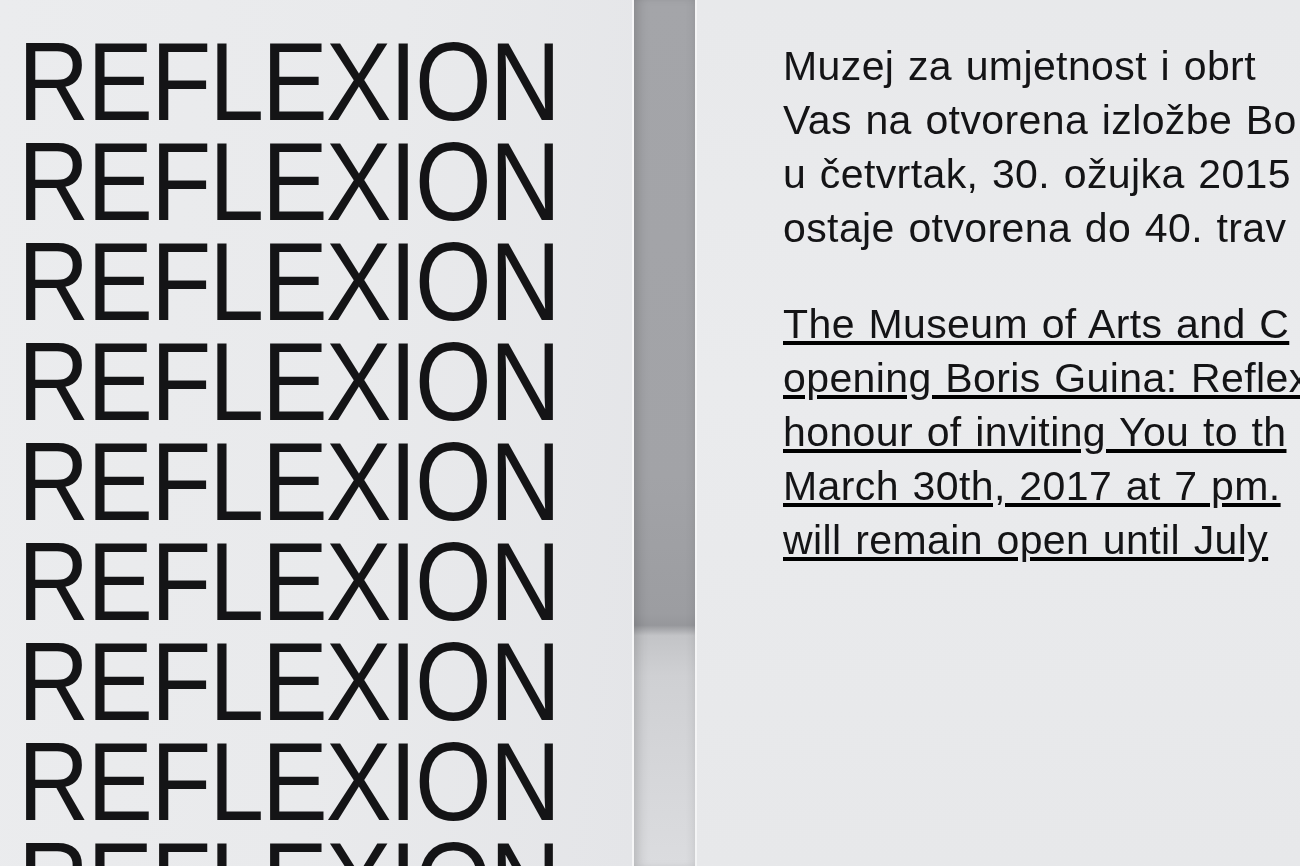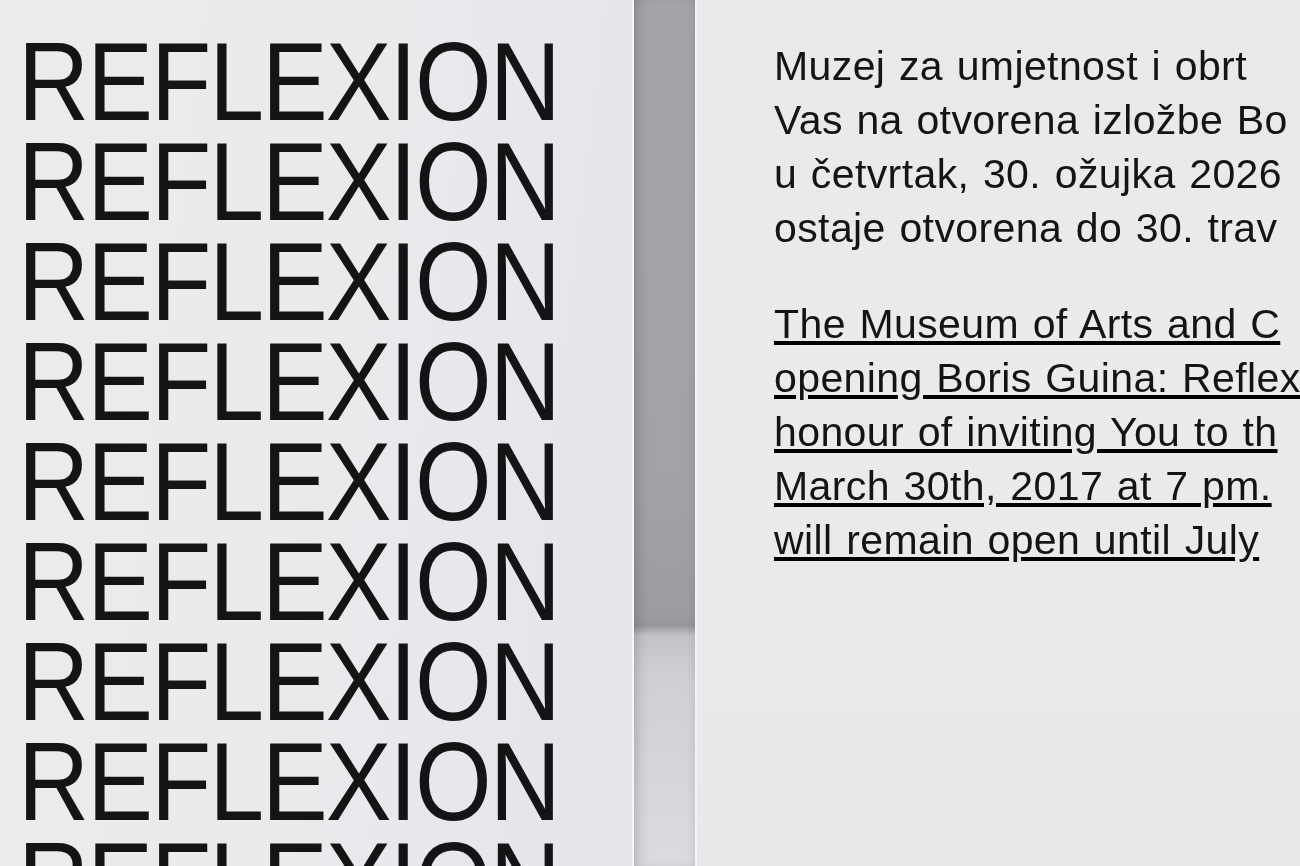--- a/index.html
+++ b/index.html
@@ -54,20 +54,21 @@
     left: 0;
     width: 634px;
     border-right: 2px solid rgba(255,255,255,0.55);
     background: linear-gradient(97deg, #ebecee 0%, #e9eaec 55%, #e4e5e8 100%);
   }
   .card-right {
     left: 695px;
     width: 605px;
     border-left: 2px solid rgba(255,255,255,0.5);
     background: linear-gradient(180deg, #e8e9eb 0%, #eaebed 45%, #e7e8ea 100%);
+    padding-left: 9px;
   }
 
   
   .rx-rows {
     padding: 32px 0 0 18px;
   }
   .rx-row {
     height: 100px;
     line-height: 100px;
     font-size: 112px;
@@ -117,22 +118,22 @@
         <div class="rx-row">REFLEXION</div>
         <div class="rx-row">REFLEXION</div>
       </div>
   </section>
 
   <section class="card card-right">
     <div class="inv-content">
       <div class="para para-hr">
           <div class="line">Muzej za umjetnost i obrt</div>
           <div class="line">Vas na otvorena izložbe Bo</div>
-          <div class="line">u četvrtak, 30. ožujka 2026</div>
-          <div class="line">ostaje otvorena do 30. trav</div>
+          <div class="line">u četvrtak, 30. ožujka 2015</div>
+          <div class="line">ostaje otvorena do 40. trav</div>
         </div>
       <div class="para para-en">
           <div class="line">The Museum of Arts and C</div>
           <div class="line">opening Boris Guina: Reflex</div>
           <div class="line">honour of inviting You to th</div>
           <div class="line">March 30th, 2017 at 7 pm.</div>
           <div class="line">will remain open until July</div>
         </div>
     </div>
   </section>

